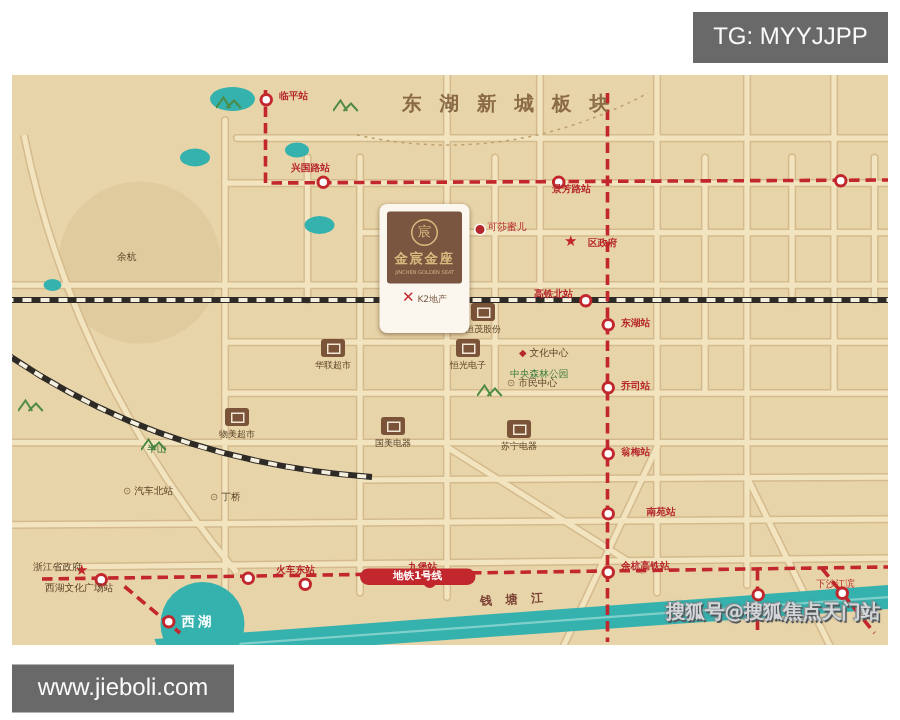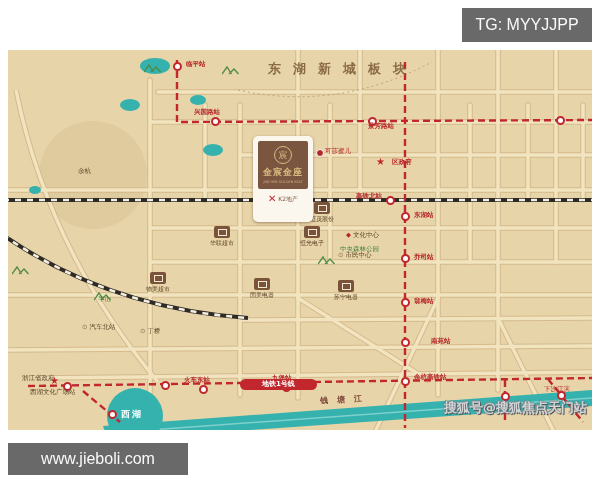--- a/index.html
+++ b/index.html
@@ -37,21 +37,21 @@
   .emblem{width:16px;height:16px;border:1px solid #d9ba7f;border-radius:50%;color:#d9ba7f;
           font-size:9px;line-height:16px;text-align:center;margin-bottom:2px;}
   .project-name{color:#d9ba7f;font-size:9px;font-weight:bold;letter-spacing:1px;}
   .project-en{color:#cdb083;font-size:4px;transform:scale(.85);white-space:nowrap;}
   .dev-row{margin-top:5px;display:flex;align-items:center;gap:2px;}
   .dev-x{color:#c1272d;font-weight:bold;font-size:10px;line-height:10px;}
   .dev-name{color:#7a5640;font-size:6px;}
   .tg-box{position:absolute;left:462px;top:8px;width:130px;height:34px;background:#696969;color:#fafafa;
           font-size:16px;display:flex;align-items:center;justify-content:center;z-index:50;
           font-family:"Liberation Sans",sans-serif;}
-  .url-box{position:absolute;left:8px;top:443px;width:180px;height:32px;background:#696969;color:#fafafa;
+  .url-box{position:absolute;left:8px;top:443px;width:148px;height:32px;background:#696969;color:#fafafa;
            font-size:16px;display:flex;align-items:center;justify-content:center;z-index:50;
            font-family:"Liberation Sans",sans-serif;}
   .sohu{position:absolute;left:444px;top:399px;font-size:13px;font-weight:bold;color:#d3d6d8;
         text-shadow:1px 1px 0 #53585b,-1px -1px 0 #8b9093,0 0 2px #53585b;white-space:nowrap;z-index:45;}
   .hill{position:absolute;z-index:9;}
 </style>
 </head>
 <body>
 
 <div class="page">

